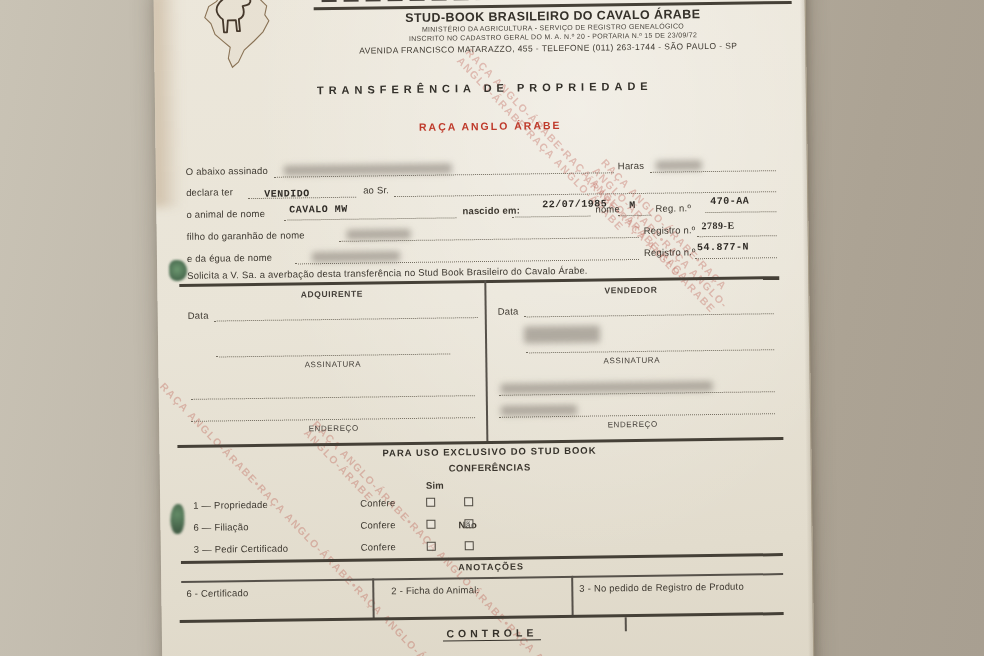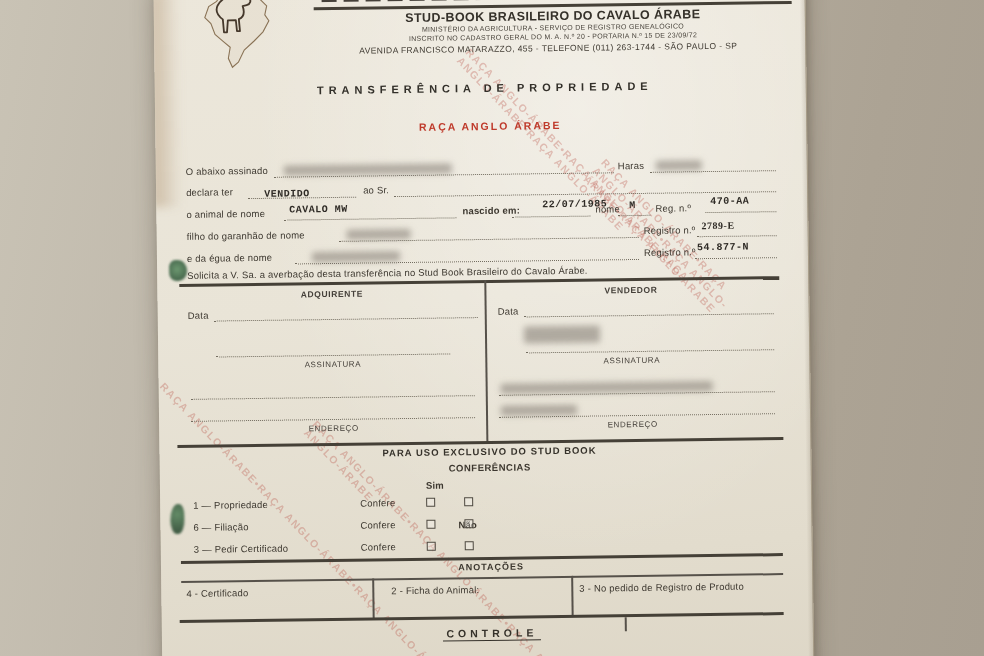--- a/index.html
+++ b/index.html
@@ -167,21 +167,21 @@
     <span class="abs lbl" style="left:33px; top:560px;">3 — Pedir Certificado</span>
     <span class="abs lbl" style="left:200px; top:560px;">Confere</span>
     <span class="cb" style="left:266px; top:561px;"></span>
     <span class="cb" style="left:304px; top:561px;"></span>
 
     <div class="thick" style="left:20px; top:577px; width:602px;"></div>
     <div class="abs center" style="left:60px; top:582px; width:540px; font-size:9px; font-weight:bold; color:#3c372f; letter-spacing:1px;">ANOTAÇÕES</div>
     <div class="thin" style="left:20px; top:597px; width:602px;"></div>
     <div class="vline" style="left:211px; top:597px; height:40px;"></div>
     <div class="vline" style="left:410px; top:597px; height:40px;"></div>
-    <span class="abs lbl" style="left:25px; top:604px;">4 - Certificado</span>
+    <span class="abs lbl" style="left:25px; top:604px;">6 - Certificado</span>
     <span class="abs lbl" style="left:230px; top:604px;">2 - Ficha do Animal:</span>
     <span class="abs lbl" style="left:418px; top:604px;">3 - No pedido de Registro de Produto</span>
     <div class="thick" style="left:18px; top:636px; width:604px;"></div>
     <div class="vline" style="left:463px; top:639px; height:14px;"></div>
 
     <div class="abs center" style="left:60px; top:643px; width:540px;">
       <span style="font-size:10.5px; font-weight:bold; color:#36322b; letter-spacing:4px;
                    border-bottom:1.5px solid #36322b; padding:0 4px 1px 4px;">CONTROLE</span>
     </div>
 

